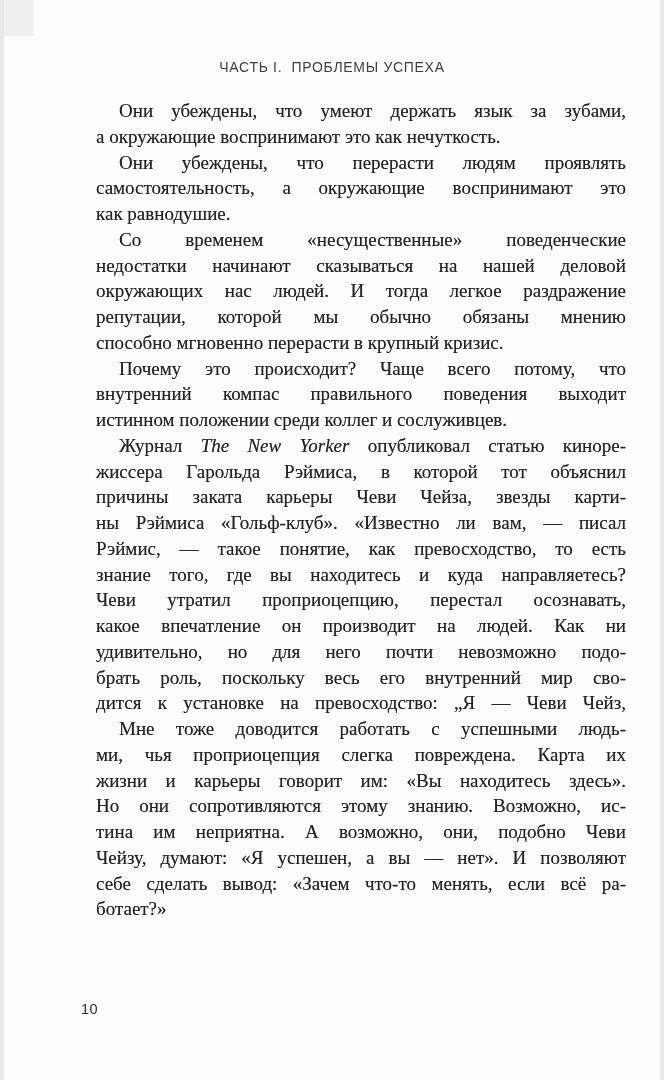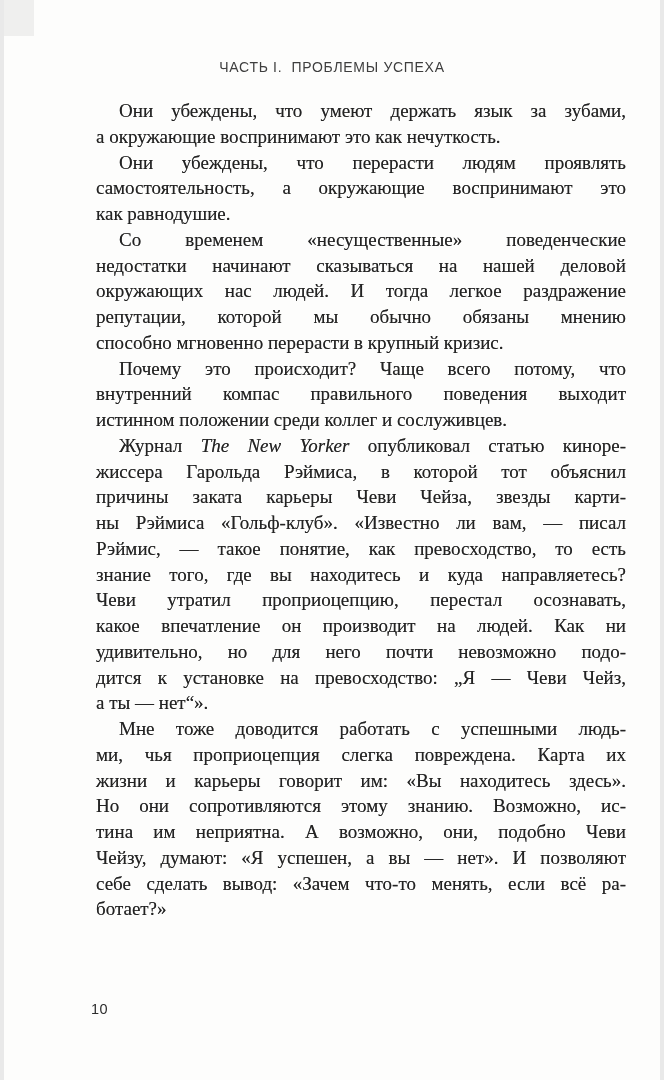--- a/index.html
+++ b/index.html
@@ -55,21 +55,21 @@
     white-space: nowrap;
   }
   .line.last {
     text-align: center;
     text-align-last: left;
   }
   .line.indent { text-indent: 23px; }
   .line i { font-style: italic; }
   .page-number {
     position: absolute;
-    left: 87px;
+    left: 77px;
     top: 1001px;
     font-family: "Liberation Sans", sans-serif;
     font-size: 14.5px;
     color: #2c2c2c;
     letter-spacing: 0.5px;
   }
 </style>
 </head>
 <body>
 
@@ -101,22 +101,22 @@
       <div class="paragraph">
         <div class="line indent"><span>Журнал </span><i>The New Yorker</i><span> опубликовал статью киноре-</span></div>
         <div class="line"><span>жиссера Гарольда Рэймиса, в которой тот объяснил</span></div>
         <div class="line"><span>причины заката карьеры Чеви Чейза, звезды карти-</span></div>
         <div class="line"><span>ны Рэймиса «Гольф-клуб». «Известно ли вам, — писал</span></div>
         <div class="line"><span>Рэймис, — такое понятие, как превосходство, то есть</span></div>
         <div class="line"><span>знание того, где вы находитесь и куда направляетесь?</span></div>
         <div class="line"><span>Чеви утратил проприоцепцию, перестал осознавать,</span></div>
         <div class="line"><span>какое впечатление он производит на людей. Как ни</span></div>
         <div class="line"><span>удивительно, но для него почти невозможно подо-</span></div>
+        <div class="line"><span>брать роль, поскольку весь его внутренний мир сво-</span></div>
         <div class="line"><span>дится к установке на превосходство: „Я — Чеви Чейз,</span></div>
-        <div class="line last"><span>а ты — нет“».</span></div>
       </div>
       <div class="paragraph">
         <div class="line indent"><span>Мне тоже доводится работать с успешными людь-</span></div>
         <div class="line"><span>ми, чья проприоцепция слегка повреждена. Карта их</span></div>
         <div class="line"><span>жизни и карьеры говорит им: «Вы находитесь здесь».</span></div>
         <div class="line"><span>Но они сопротивляются этому знанию. Возможно, ис-</span></div>
         <div class="line"><span>тина им неприятна. А возможно, они, подобно Чеви</span></div>
         <div class="line"><span>Чейзу, думают: «Я успешен, а вы — нет». И позволяют</span></div>
         <div class="line"><span>себе сделать вывод: «Зачем что-то менять, если всё ра-</span></div>
         <div class="line last"><span>ботает?»</span></div>

